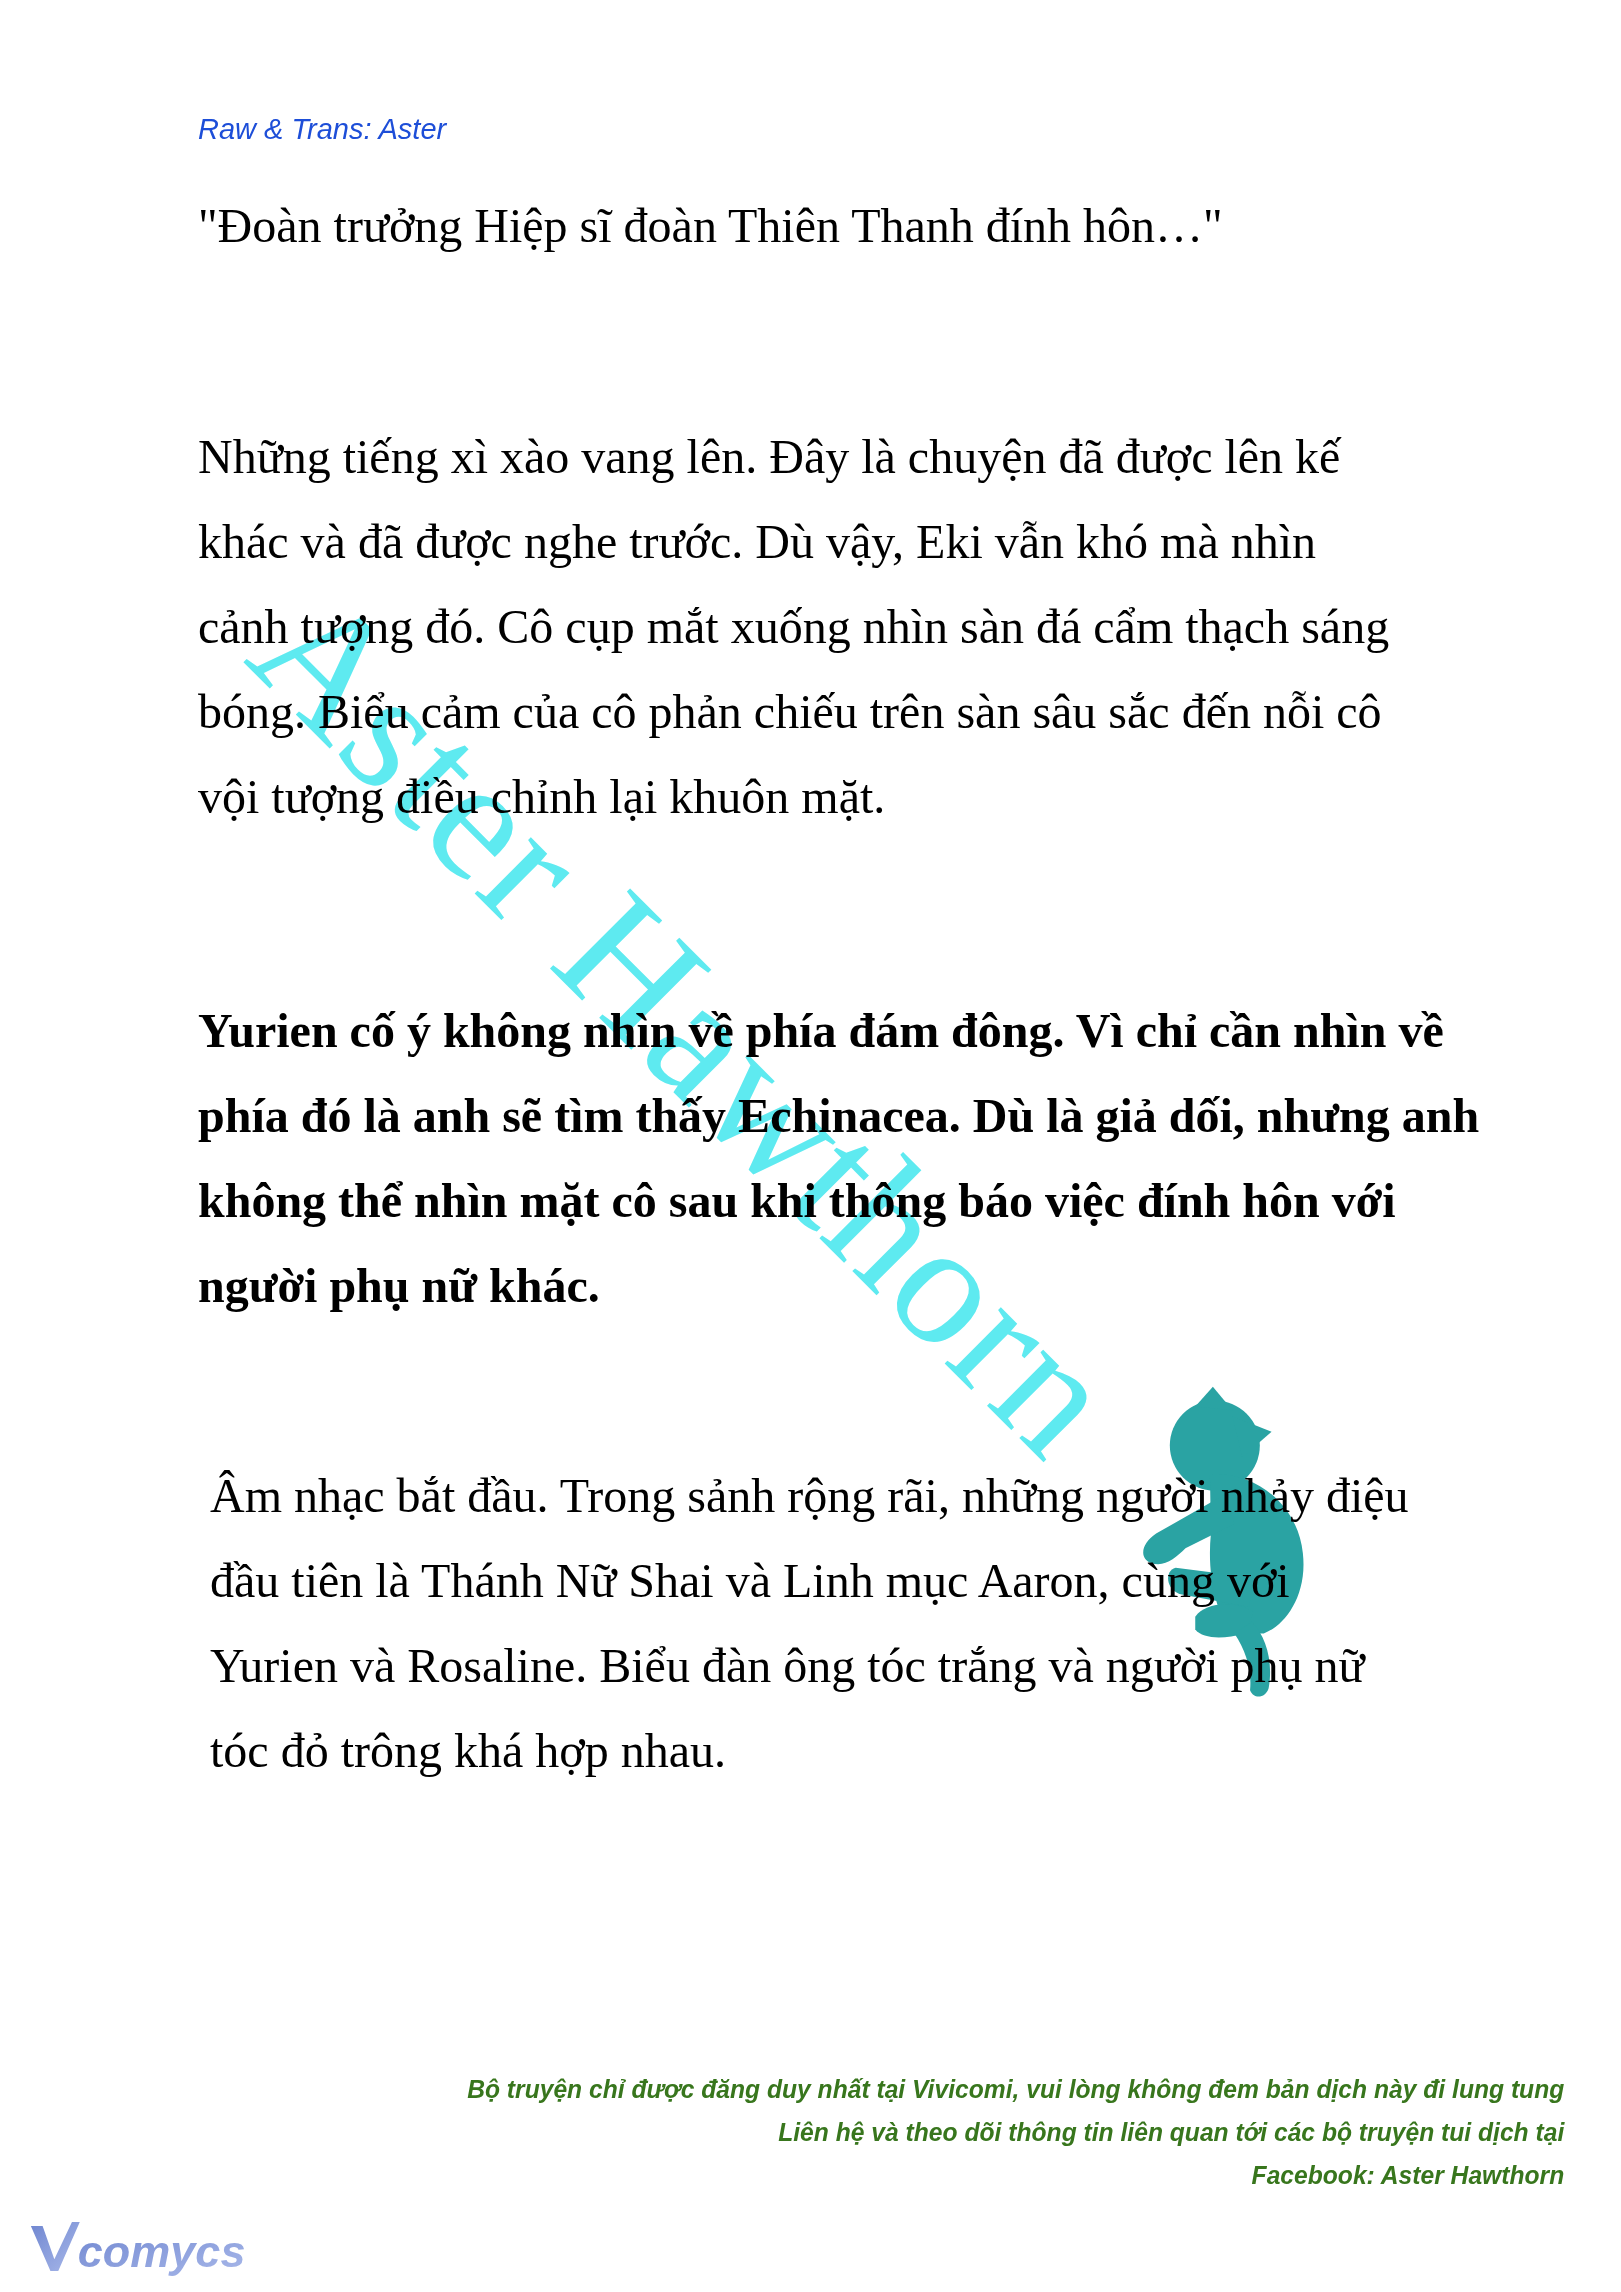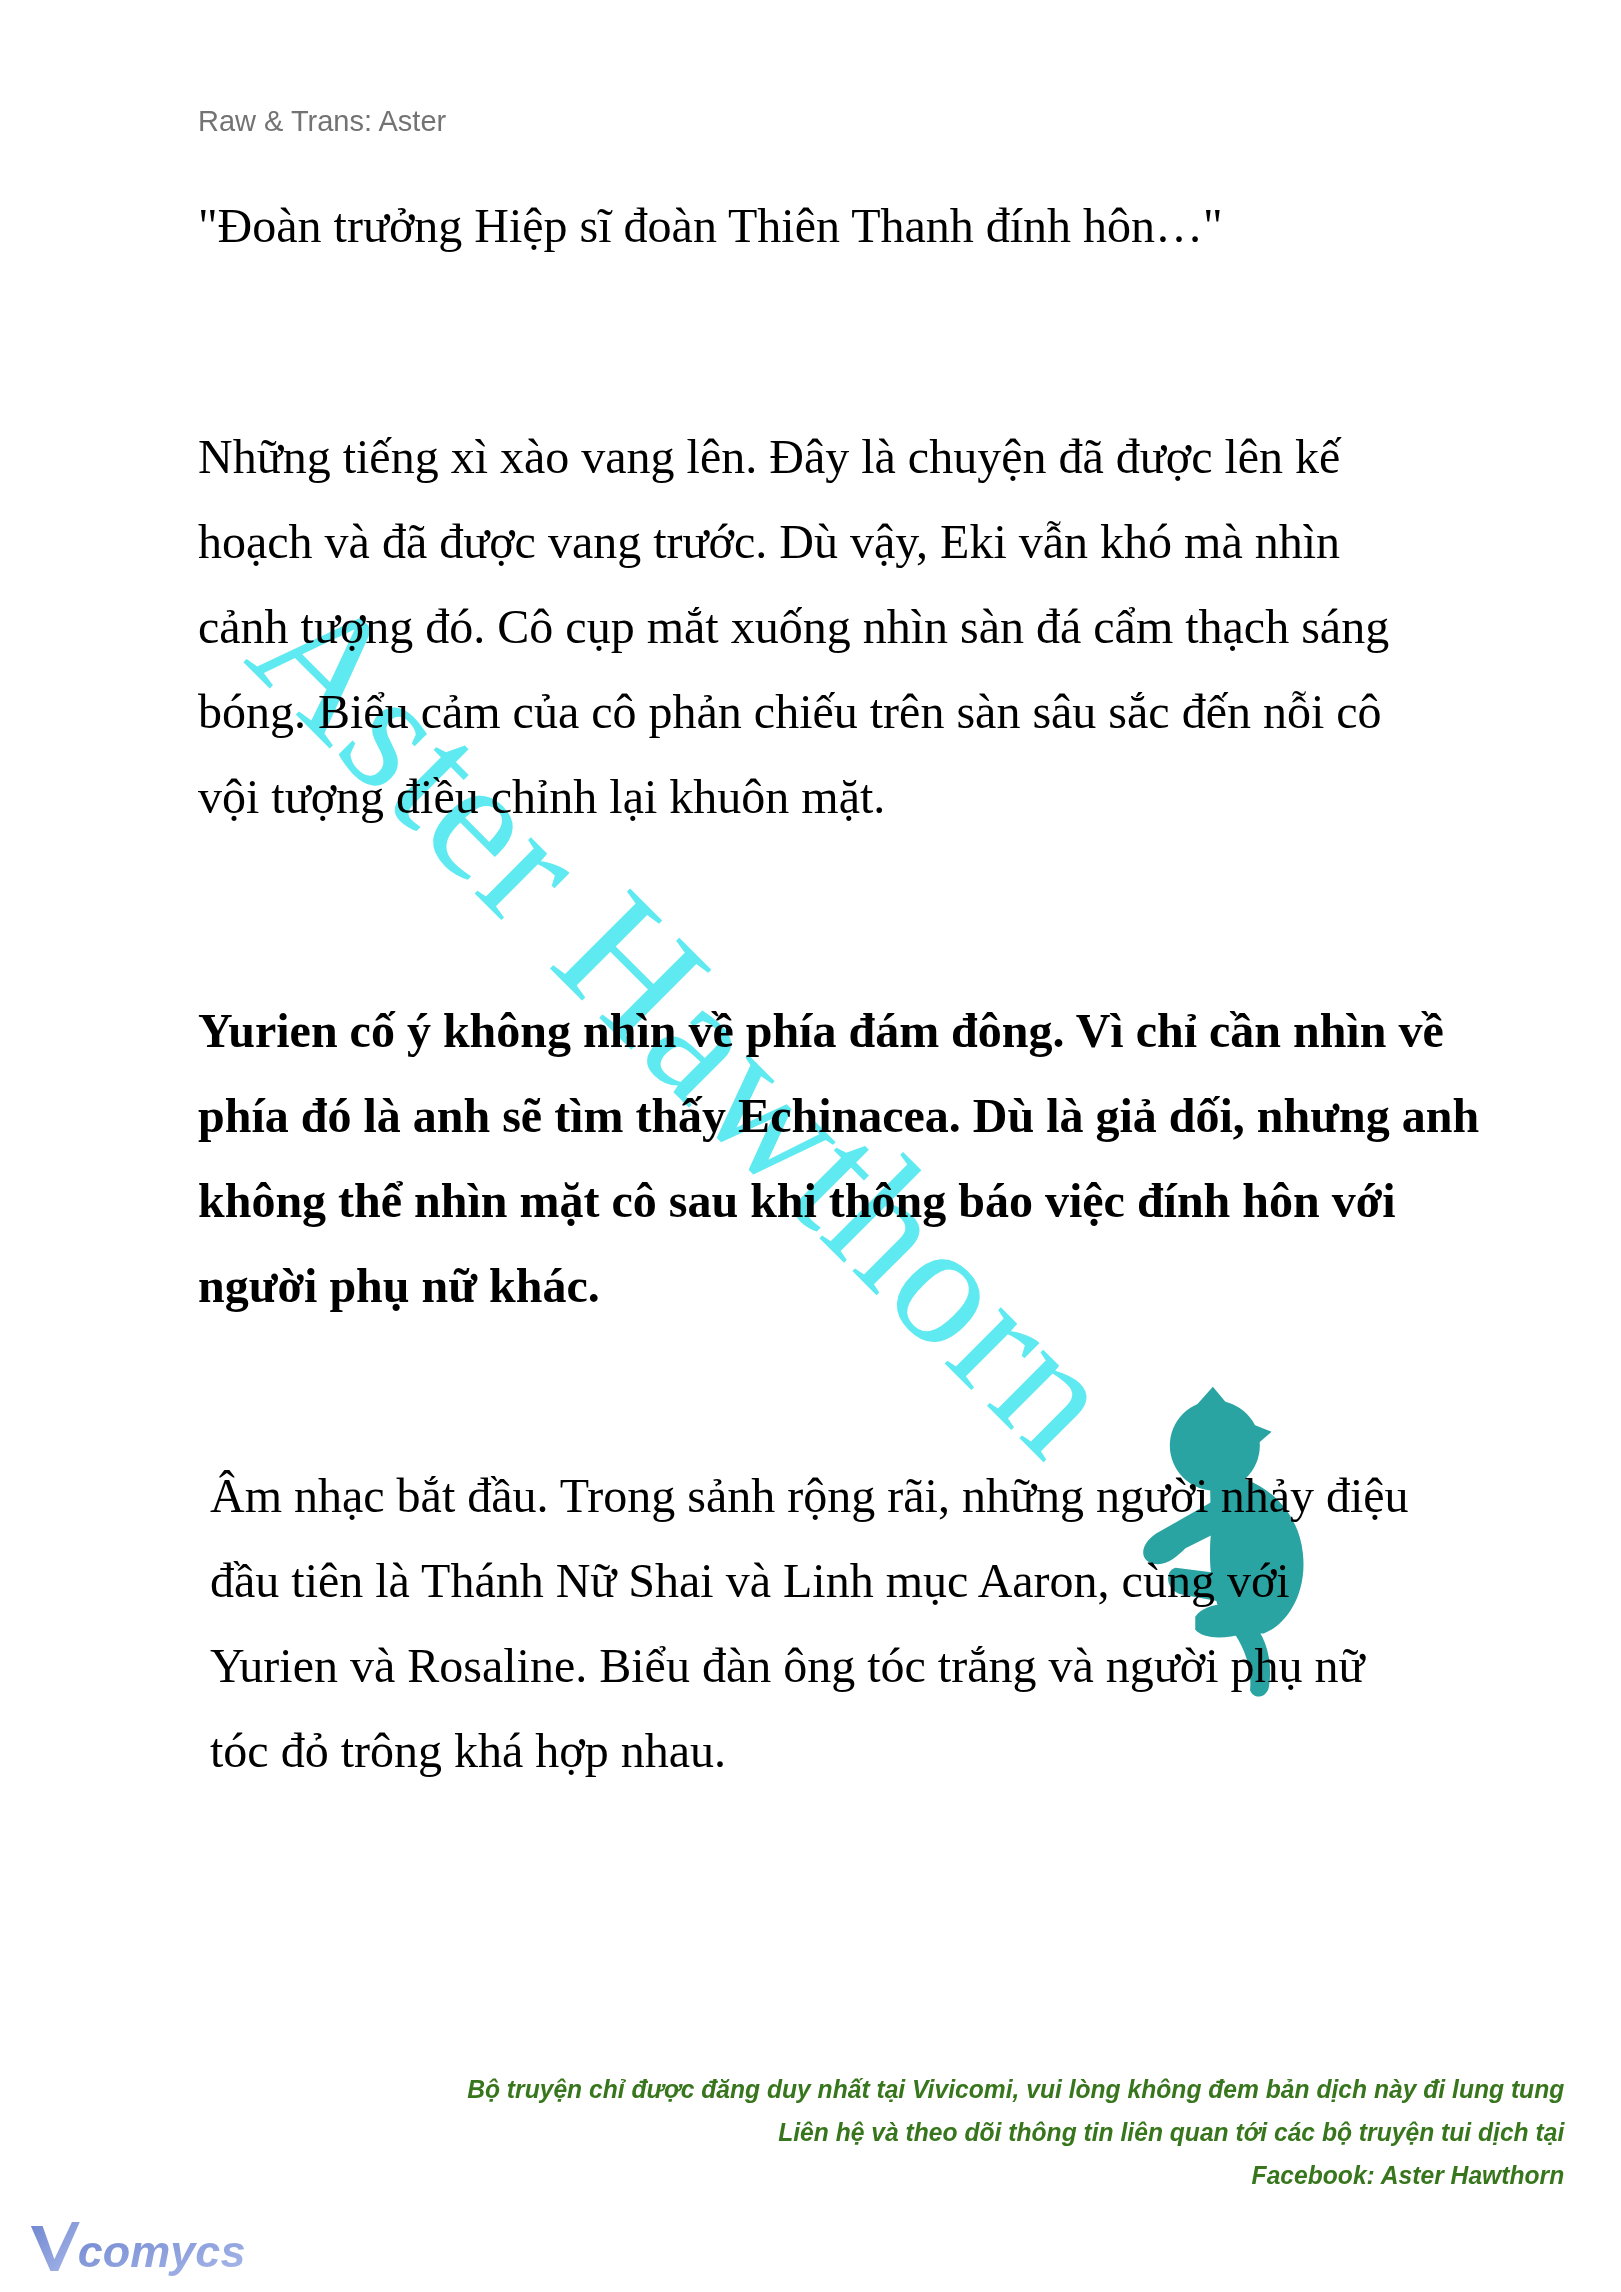--- a/index.html
+++ b/index.html
@@ -16,27 +16,28 @@
     .page {
       position: absolute;
       left: 0; top: 0;
       width: 1621px;
       height: 2293px;
       background: #ffffff;
     }
     .credit {
       position: absolute;
       left: 198px;
-      top: 104px;
+      top: 112px;
       font-family: "Liberation Sans", sans-serif;
       font-size: 29px;
       line-height: 35px;
-      color: #737373;
+      color: #1d4ed8;
       white-space: nowrap;
       z-index: 3;
+      font-style: italic;
     }
     .title {
       position: absolute;
       left: 198px;
       top: 196px;
       font-family: "Liberation Serif", serif;
       font-size: 48px;
       line-height: 59px;
       color: #000000;
       white-space: nowrap;
@@ -114,21 +115,21 @@
 <body>
 
 <div class="page">
 
   <div class="credit">Raw &amp; Trans: Aster</div>
 
   <div class="title">"Đoàn trưởng Hiệp sĩ đoàn Thiên Thanh đính hôn…"</div>
 
   <div class="para para-1">
     <span class="line">Những tiếng xì xào vang lên. Đây là chuyện đã được lên kế</span>
-    <span class="line">hoạch và đã được vang trước. Dù vậy, Eki vẫn khó mà nhìn</span>
+    <span class="line">khác và đã được nghe trước. Dù vậy, Eki vẫn khó mà nhìn</span>
     <span class="line">cảnh tượng đó. Cô cụp mắt xuống nhìn sàn đá cẩm thạch sáng</span>
     <span class="line">bóng. Biểu cảm của cô phản chiếu trên sàn sâu sắc đến nỗi cô</span>
     <span class="line">vội tượng điều chỉnh lại khuôn mặt.</span>
   </div>
 
   <div class="para para-2">
     <span class="line">Yurien cố ý không nhìn về phía đám đông. Vì chỉ cần nhìn về</span>
     <span class="line">phía đó là anh sẽ tìm thấy Echinacea. Dù là giả dối, nhưng anh</span>
     <span class="line">không thể nhìn mặt cô sau khi thông báo việc đính hôn với</span>
     <span class="line">người phụ nữ khác.</span>

